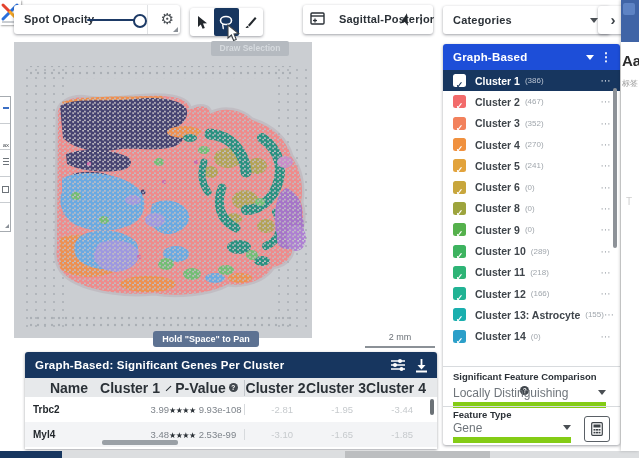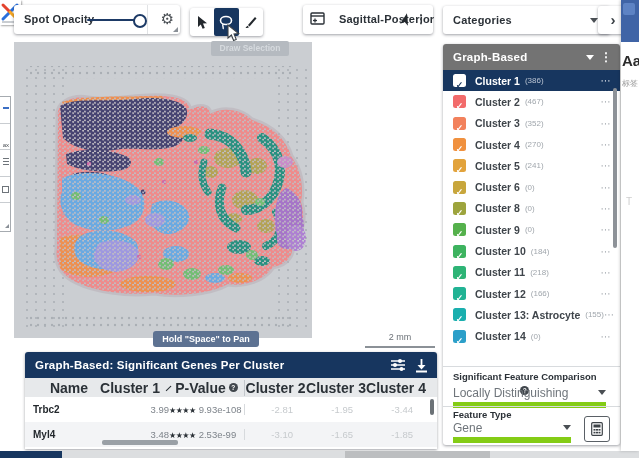--- a/index.html
+++ b/index.html
@@ -39,21 +39,21 @@
   .btn-expand span{font-size:15px;color:#3c4247;line-height:28px;font-weight:700;}
   
   .canvas{position:absolute;left:14px;top:42px;width:298px;height:296px;background:#cbced2;}
   .tt-draw{position:absolute;left:211px;top:41px;width:78px;height:15px;background:#b5bac0;border-radius:2px;color:#d6dade;font-size:8.5px;font-weight:700;text-align:center;line-height:15px;z-index:5;}
   .cursor{position:absolute;left:226px;top:24px;z-index:6;}
   .tt-space{position:absolute;left:153px;top:331px;width:106px;height:16px;background:#5d7292;border-radius:3px;color:#fff;font-size:9px;font-weight:700;text-align:center;line-height:16px;z-index:5;}
   .scale-txt{position:absolute;left:365px;top:332px;width:70px;text-align:center;font-size:9px;color:#6b7177;}
   .scale-line{position:absolute;left:365px;top:346px;width:70px;height:2px;background:#8b9197;}
   
   .right-panel{left:443px;top:44px;width:177px;height:401px;border-radius:3px;overflow:hidden;}
-  .panel-head{height:26px;background:#737373;position:relative;}
+  .panel-head{height:26px;background:#1d4ed8;position:relative;}
   .panel-head .lbl{color:#fff;position:absolute;left:10px;top:7px;font-size:11.5px;}
   .panel-head .caret{position:absolute;right:26px;top:11px;border-top-color:#fff;}
   .panel-head .kebab{position:absolute;right:8px;top:6px;color:#fff;}
   .cluster-list{position:relative;height:296px;overflow:hidden;}
   .crow{display:flex;align-items:center;height:21.3px;padding:0 9px 0 10px;}
   .cbox{width:13px;height:13px;border-radius:2.5px;flex:0 0 13px;text-align:center;}
   .cbox::after{content:"✓";color:#fff;font-size:9px;line-height:13px;font-weight:700;}
   .clabel{margin-left:9px;font-size:10.5px;font-weight:700;color:#3f454b;white-space:nowrap;}
   .ccount{margin-left:5px;font-size:8px;color:#a0a6ac;}
   .cdots{margin-left:auto;font-size:10px;color:#a0a6ac;letter-spacing:.5px;}
@@ -400,21 +400,21 @@
           </div>
           <div class="crow">
             <span class="cbox" style="background: rgb(85, 177, 76);"></span>
             <span class="clabel">Cluster 9</span>
             <span class="ccount">(0)</span>
             <span class="cdots"></span>
           </div>
           <div class="crow">
             <span class="cbox" style="background: rgb(61, 179, 95);"></span>
             <span class="clabel">Cluster 10</span>
-            <span class="ccount">(184)</span>
+            <span class="ccount">(289)</span>
             <span class="cdots"></span>
           </div>
           <div class="crow">
             <span class="cbox" style="background: rgb(46, 180, 118);"></span>
             <span class="clabel">Cluster 11</span>
             <span class="ccount">(218)</span>
             <span class="cdots"></span>
           </div>
           <div class="crow">
             <span class="cbox" style="background: rgb(33, 179, 148);"></span>

